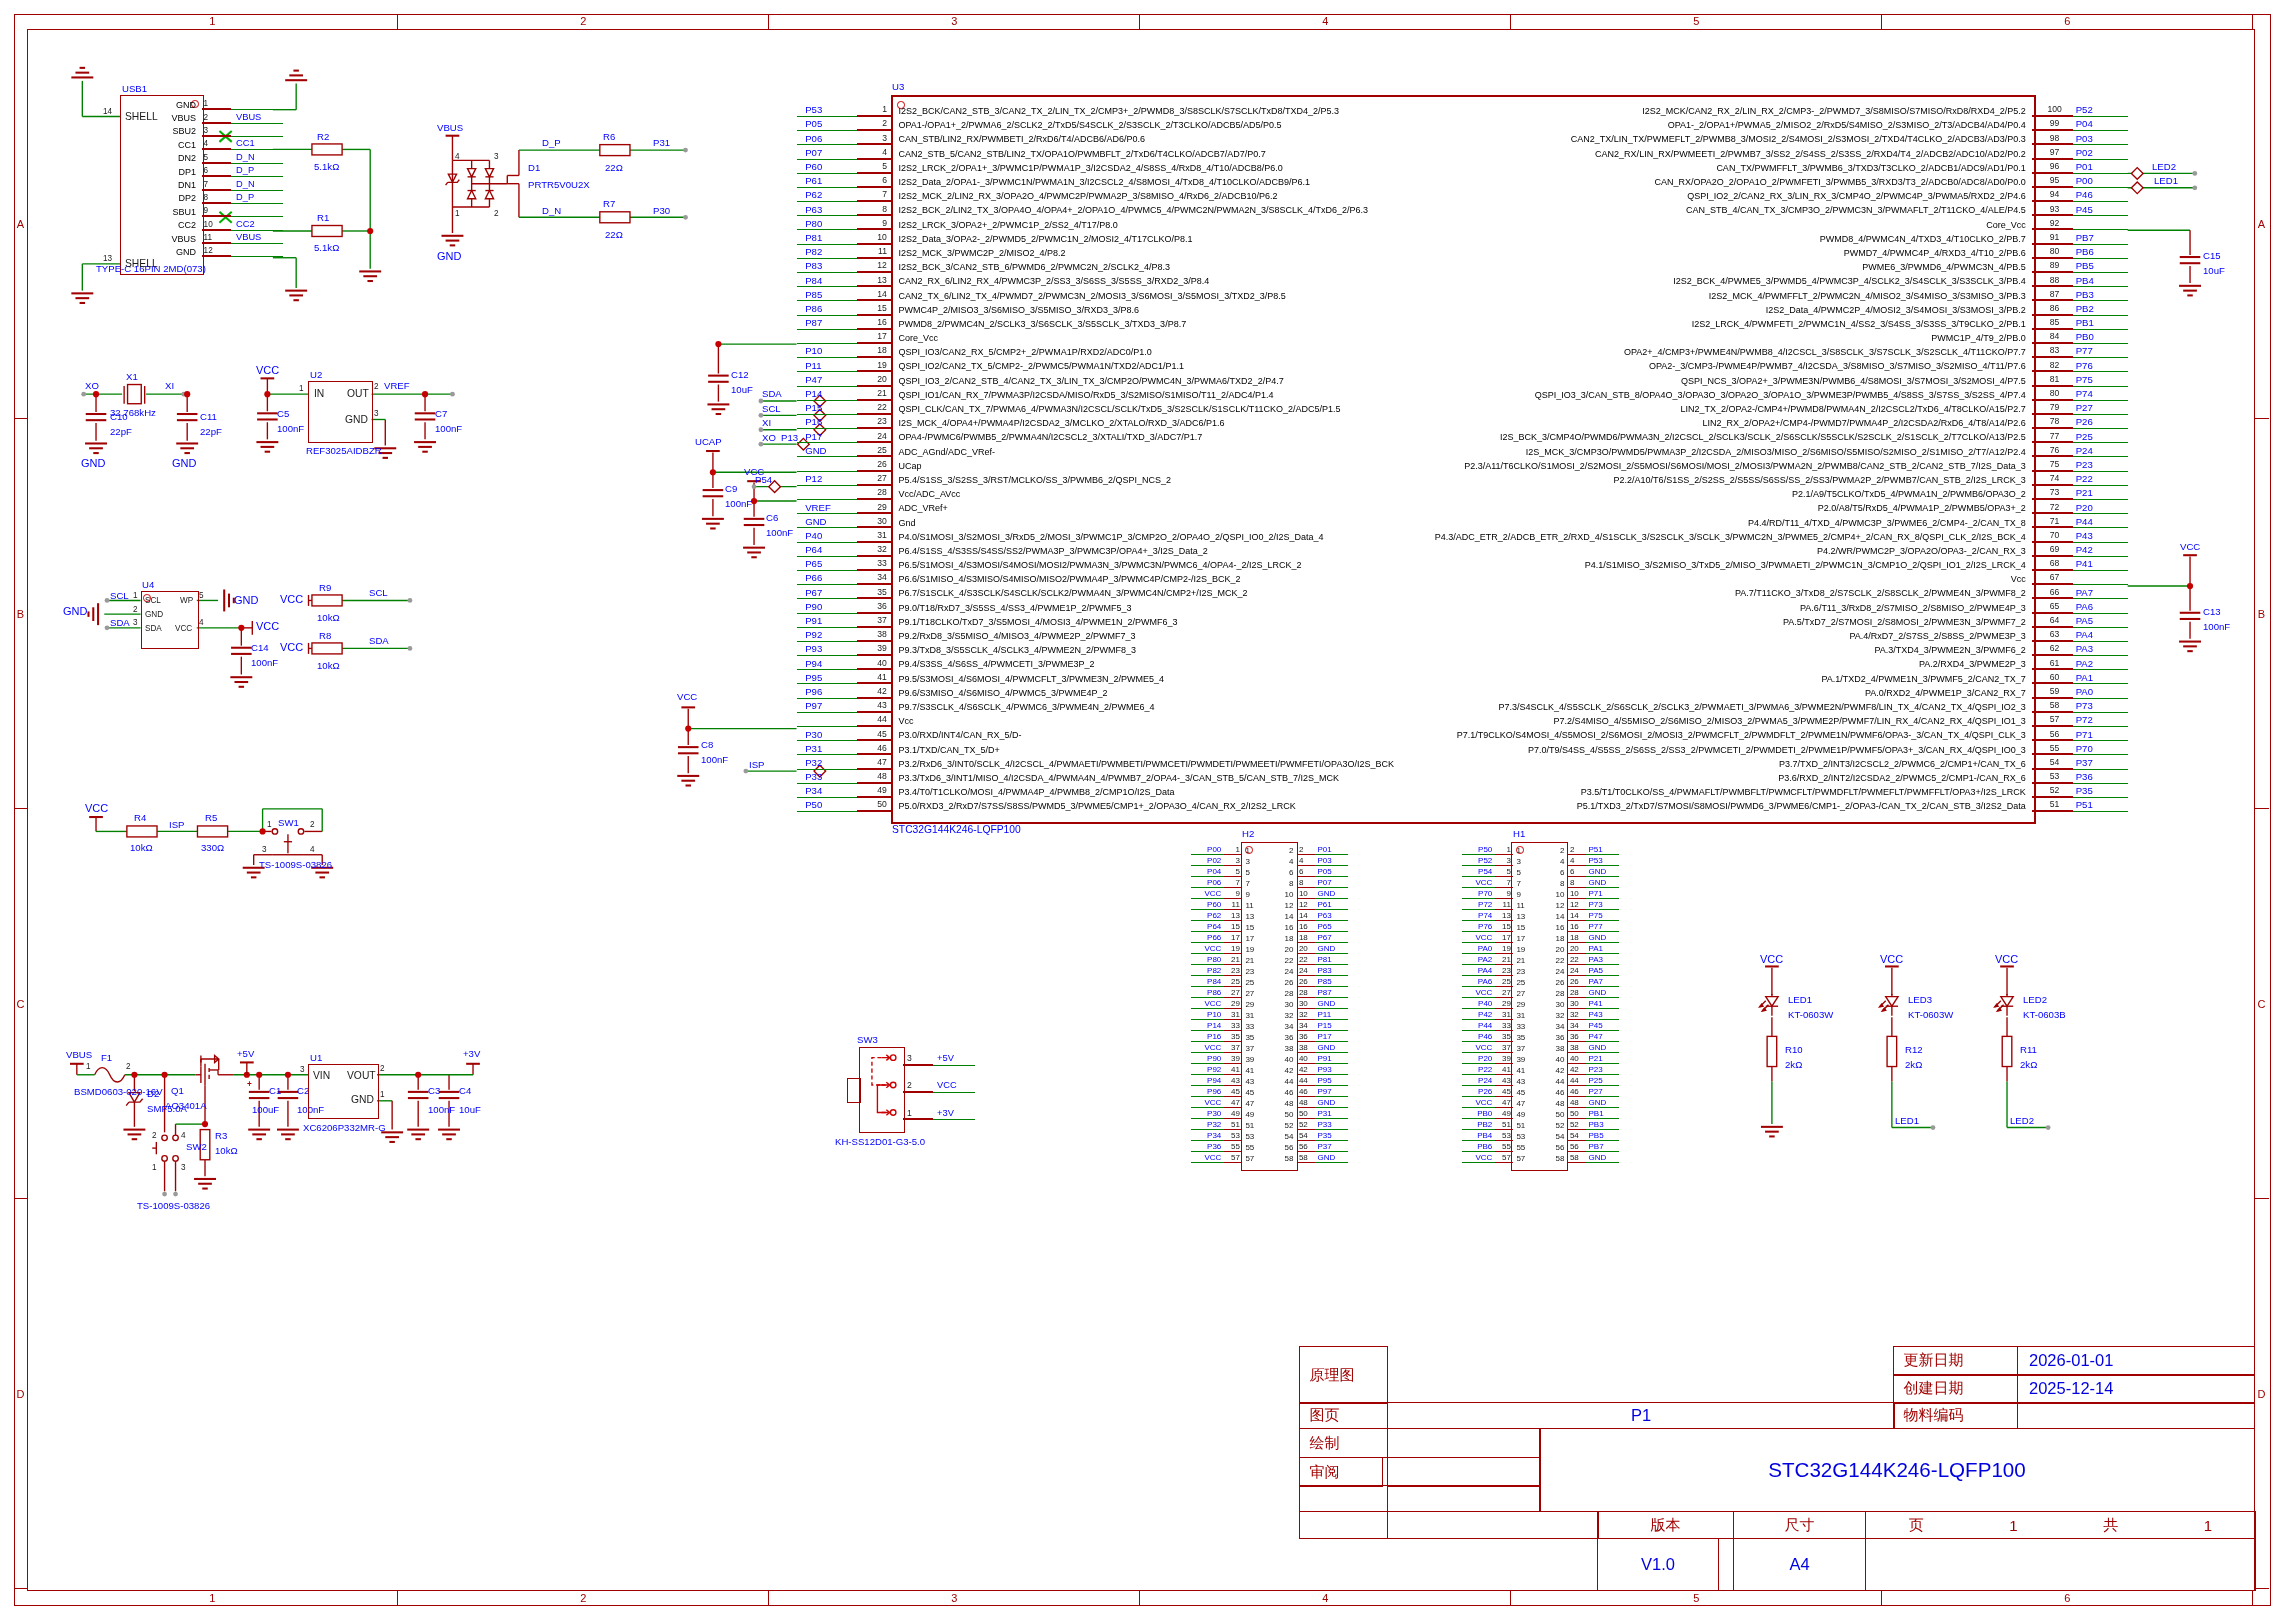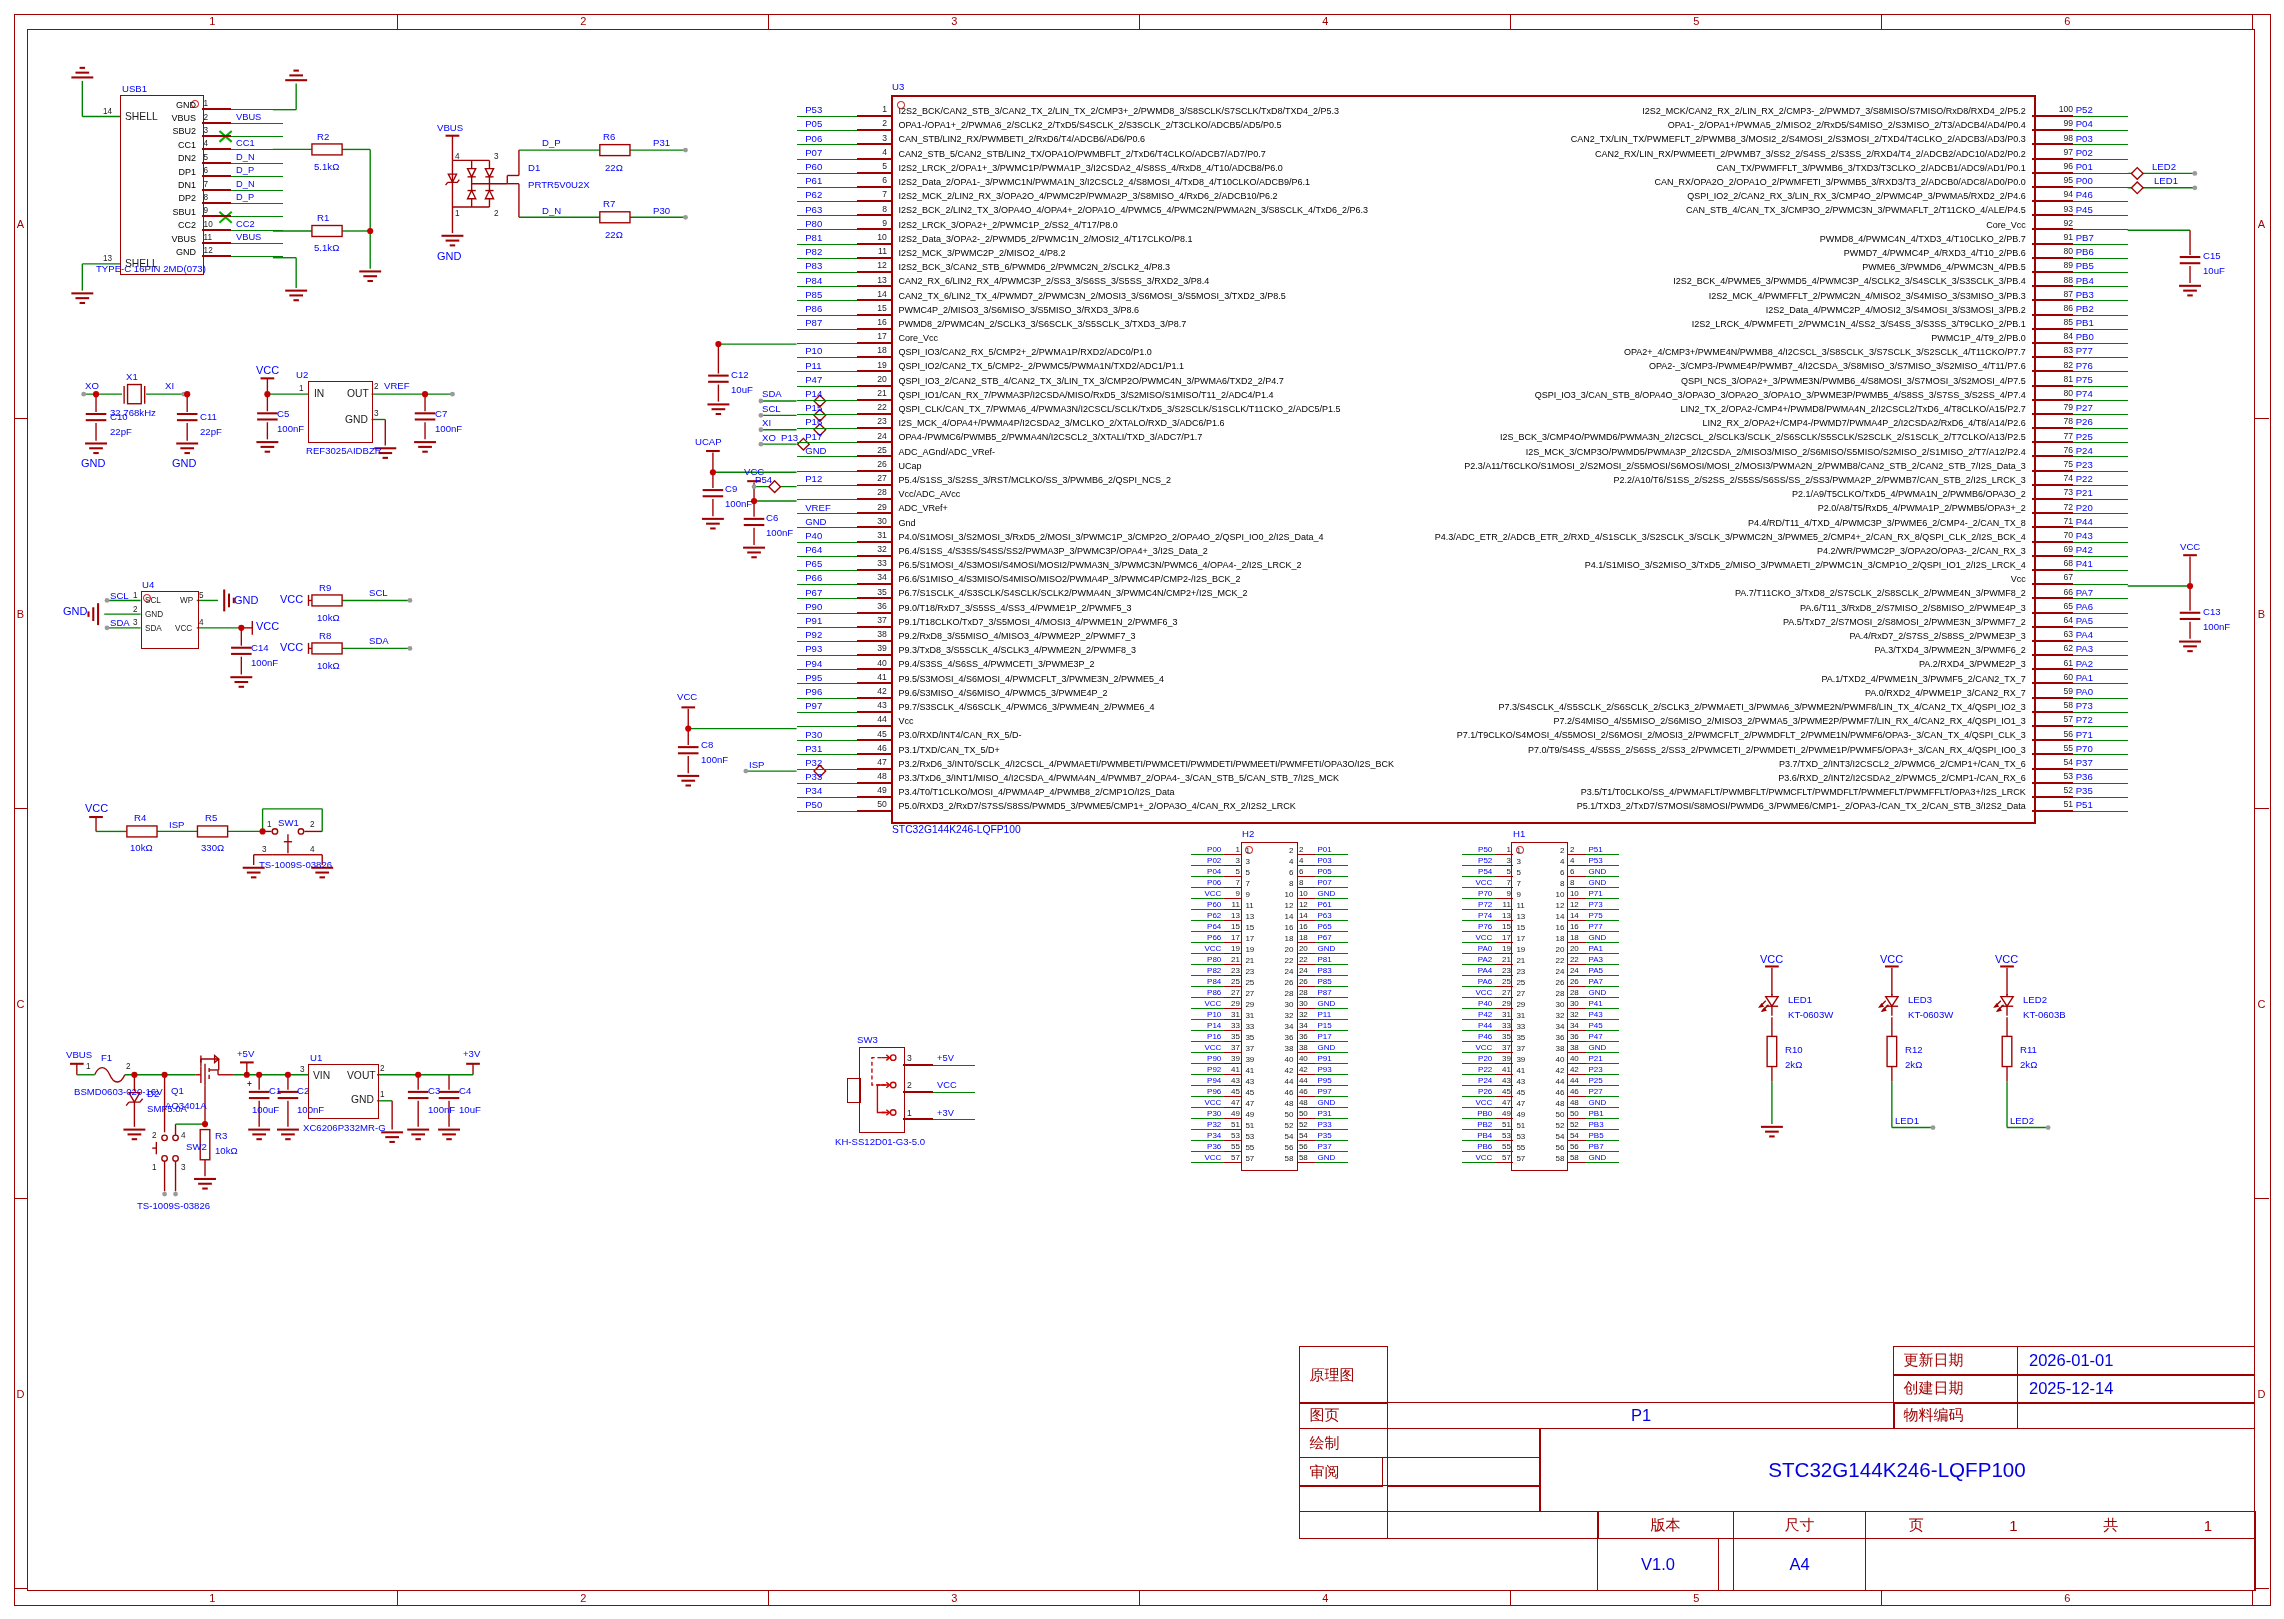--- a/index.html
+++ b/index.html
@@ -14,21 +14,21 @@
   
   .mrows{position:absolute;display:flex;flex-direction:column}
   .mrow{display:flex;height:14.2px;align-items:center;white-space:nowrap}
   .m-lbl{display:inline-block;width:60px;height:11.7px;line-height:9.6px;font-size:9.6px;color:#0000ff;
      border-bottom:1.4px solid #008000;text-align:left;padding-left:8.2px;box-sizing:border-box}
   .m-num{display:inline-block;width:34px;height:11.7px;line-height:9.6px;font-size:8.6px;color:#1a1a1a;
      border-bottom:2.1px solid #a00000;text-align:right;padding-right:4.1px;box-sizing:border-box}
   .m-fn{font-size:9px;color:#000;margin-left:7.5px}
   .mrow.r{justify-content:flex-end}
   .mrow.r .m-fn{margin-left:0;margin-right:6.2px;flex:1;text-align:right}
-  .mrow.r .m-num{text-align:right;padding-right:0;padding-left:4.1px;width:41px}
+  .mrow.r .m-num{text-align:center;padding-right:0;padding-left:4.1px;width:41px}
   .mrow.r .m-lbl{padding-left:2.7px;width:55px}
   
   .hrows{position:absolute;display:flex;flex-direction:column}
   .hrow{display:flex;height:11px;align-items:center;white-space:nowrap;font-size:8px}
   .h-l{display:inline-block;width:33px;height:9px;line-height:7.5px;color:#0000ff;
      border-bottom:1.4px solid #008000;text-align:right;padding-right:2.7px;box-sizing:border-box}
   .h-on{display:inline-block;width:18px;height:9px;line-height:7.5px;color:#1a1a1a;
      border-bottom:1.4px solid #a00000;text-align:right;padding-right:2.1px;box-sizing:border-box}
   .h-in{display:inline-block;width:27.4px;color:#1a1a1a;padding-left:3.4px;box-sizing:border-box}
   .h-ir{display:inline-block;width:27.4px;color:#1a1a1a;text-align:right;padding-right:3.4px;box-sizing:border-box}
@@ -653,21 +653,21 @@
   <span class="bl" style="left:110px;top:408px">32.768kHz</span>
   <span class="bl" style="left:110px;top:411px;top:412px;left:110px">C10</span>
   <span class="bl" style="left:110px;top:427px">22pF</span>
   <span class="bl" style="left:200px;top:412px">C11</span>
   <span class="bl" style="left:200px;top:427px">22pF</span>
   <span class="nl" style="left:81px;top:458px;font-size:11px">GND</span>
   <span class="nl" style="left:172px;top:458px;font-size:11px">GND</span>
 
   <span class="nl" style="left:256px;top:365px;font-size:11px">VCC</span>
   <div class="box" style="left:308px;top:381px;width:63px;height:60px"></div>
-  <span class="nl" style="left:296px;top:370px">U2</span>
+  <span class="nl" style="left:310px;top:370px">U2</span>
   <span class="bk" style="left:299px;top:384px">1</span>
   <span class="bk big" style="left:314px;top:389px">IN</span>
   <span class="bk big" style="left:347px;top:389px">OUT</span>
   <span class="bk" style="left:374px;top:382px">2</span>
   <span class="bk big" style="left:345px;top:415px">GND</span>
   <span class="bk" style="left:374px;top:409px">3</span>
   <span class="bl" style="left:306px;top:446px">REF3025AIDBZR</span>
   <span class="bl" style="left:277px;top:409px">C5</span>
   <span class="bl" style="left:277px;top:424px">100nF</span>
   <span class="nl" style="left:384px;top:381px">VREF</span>

